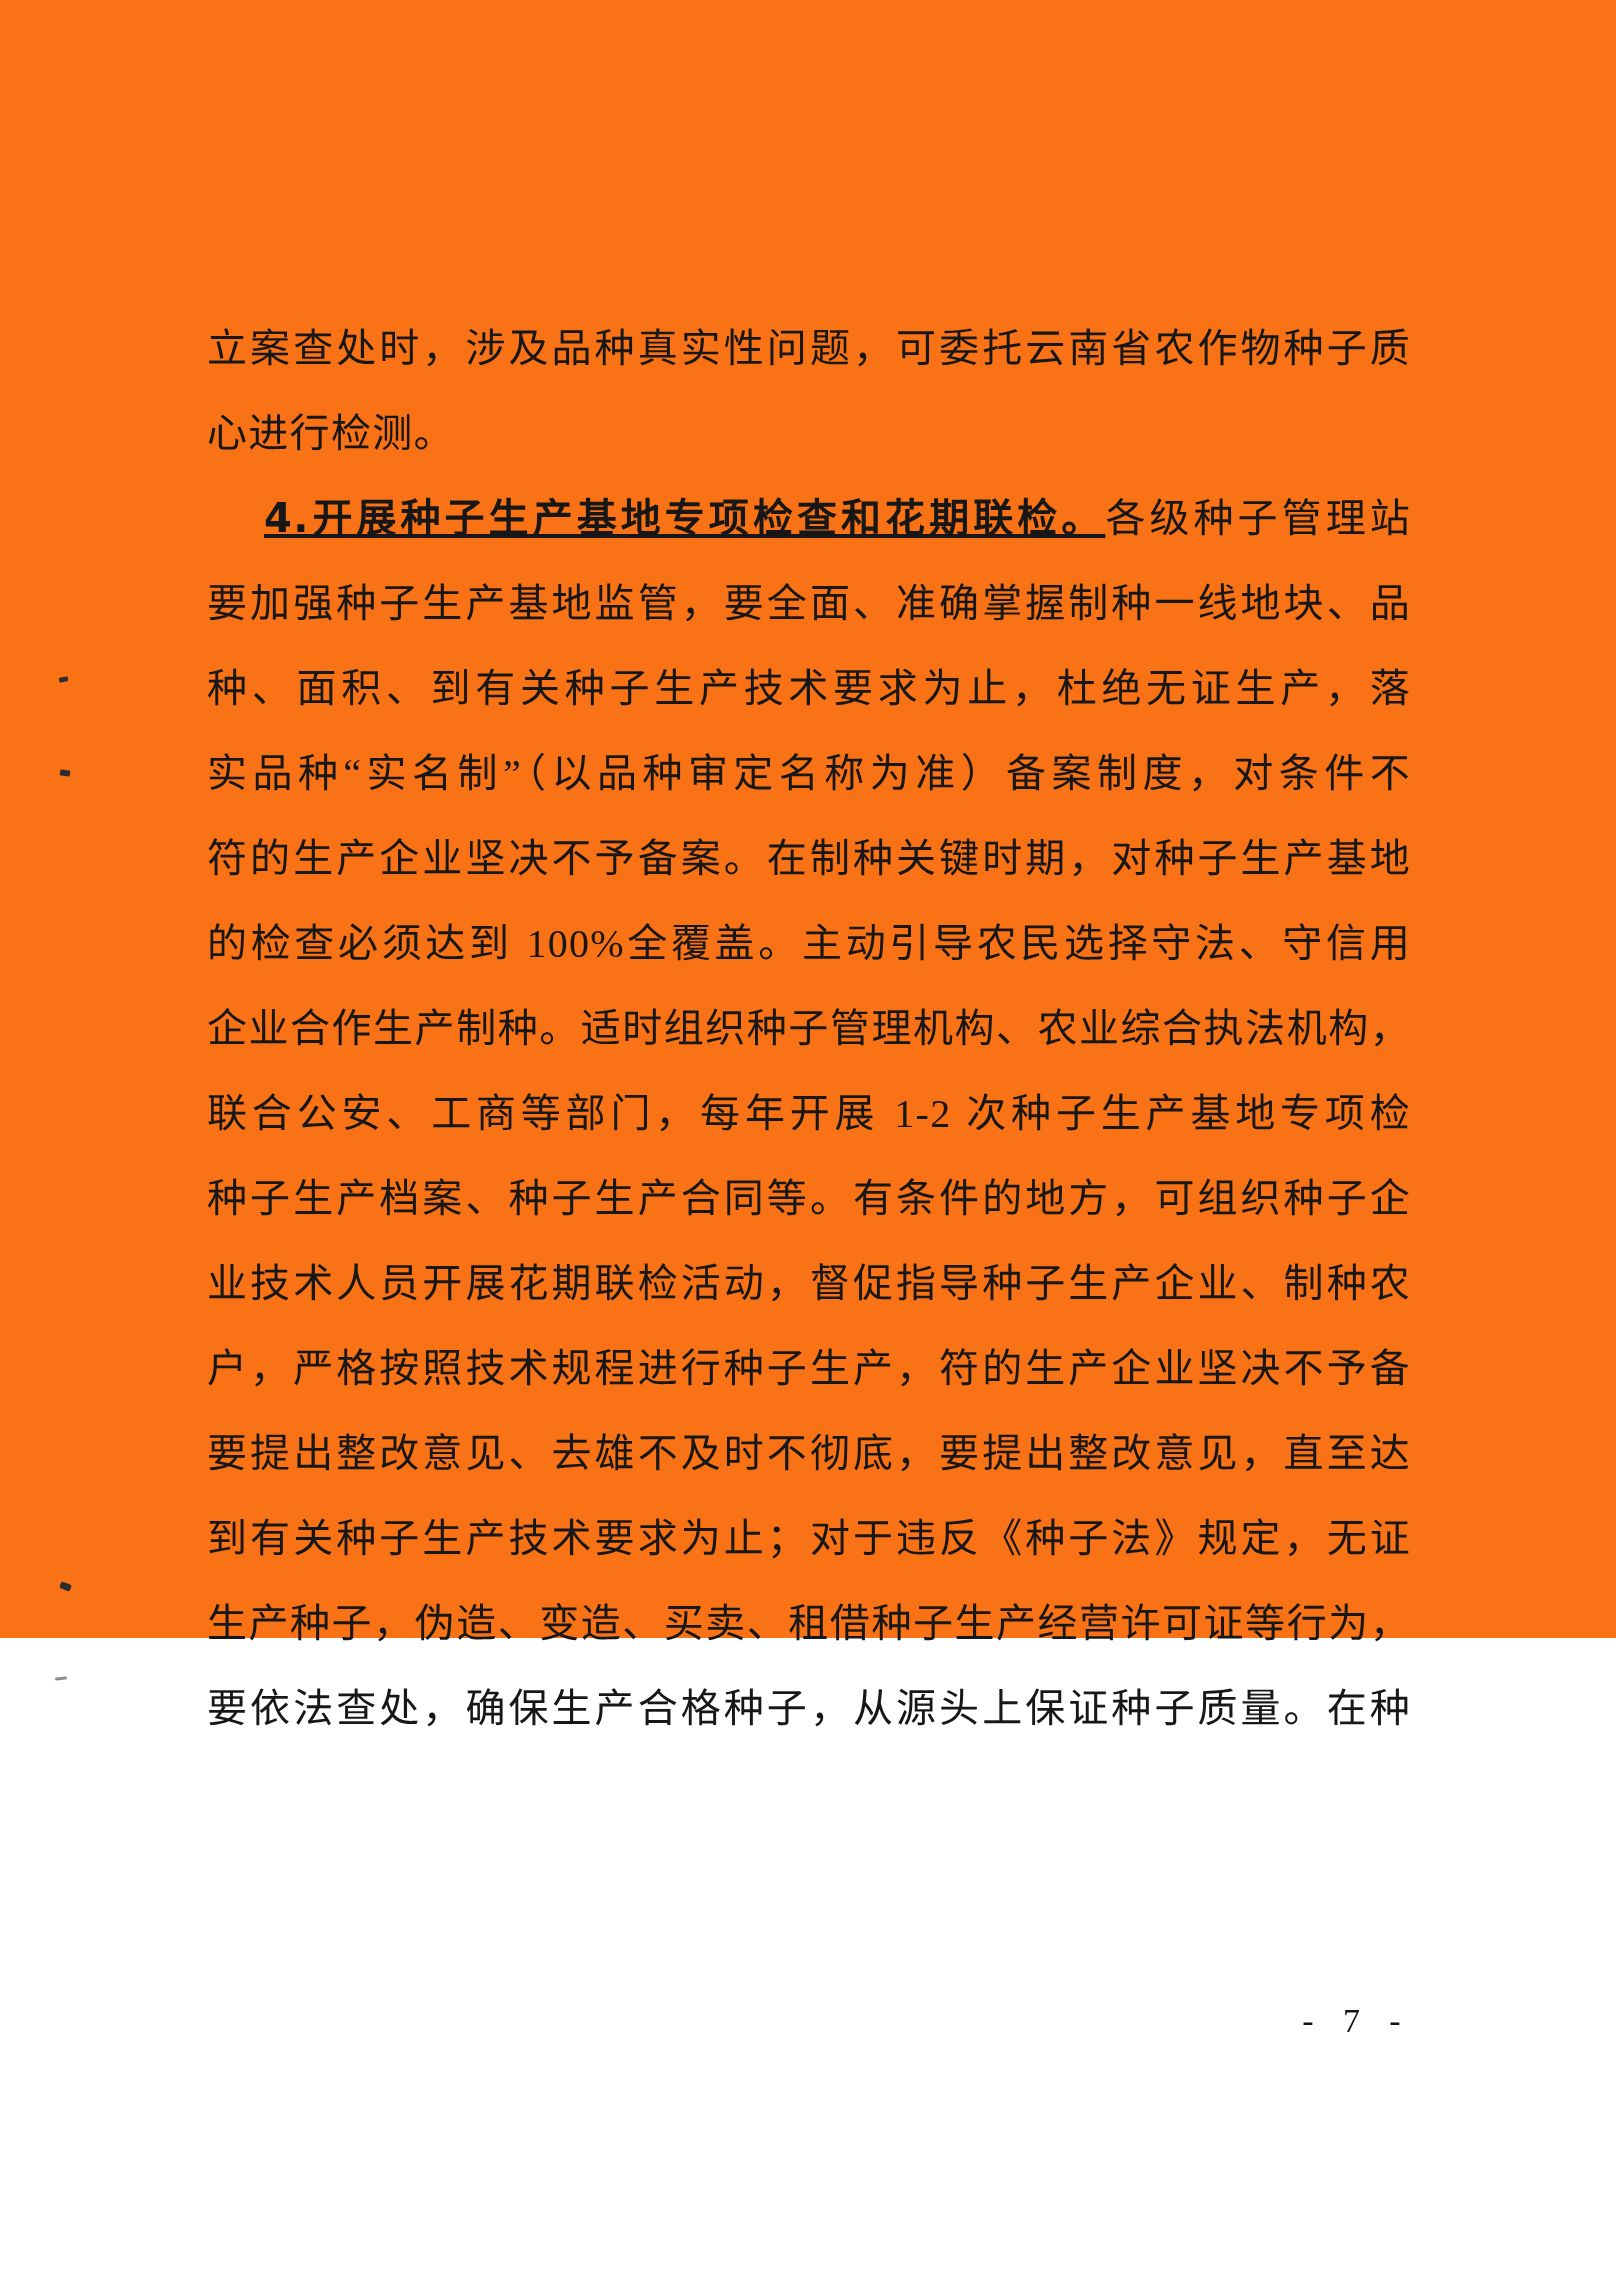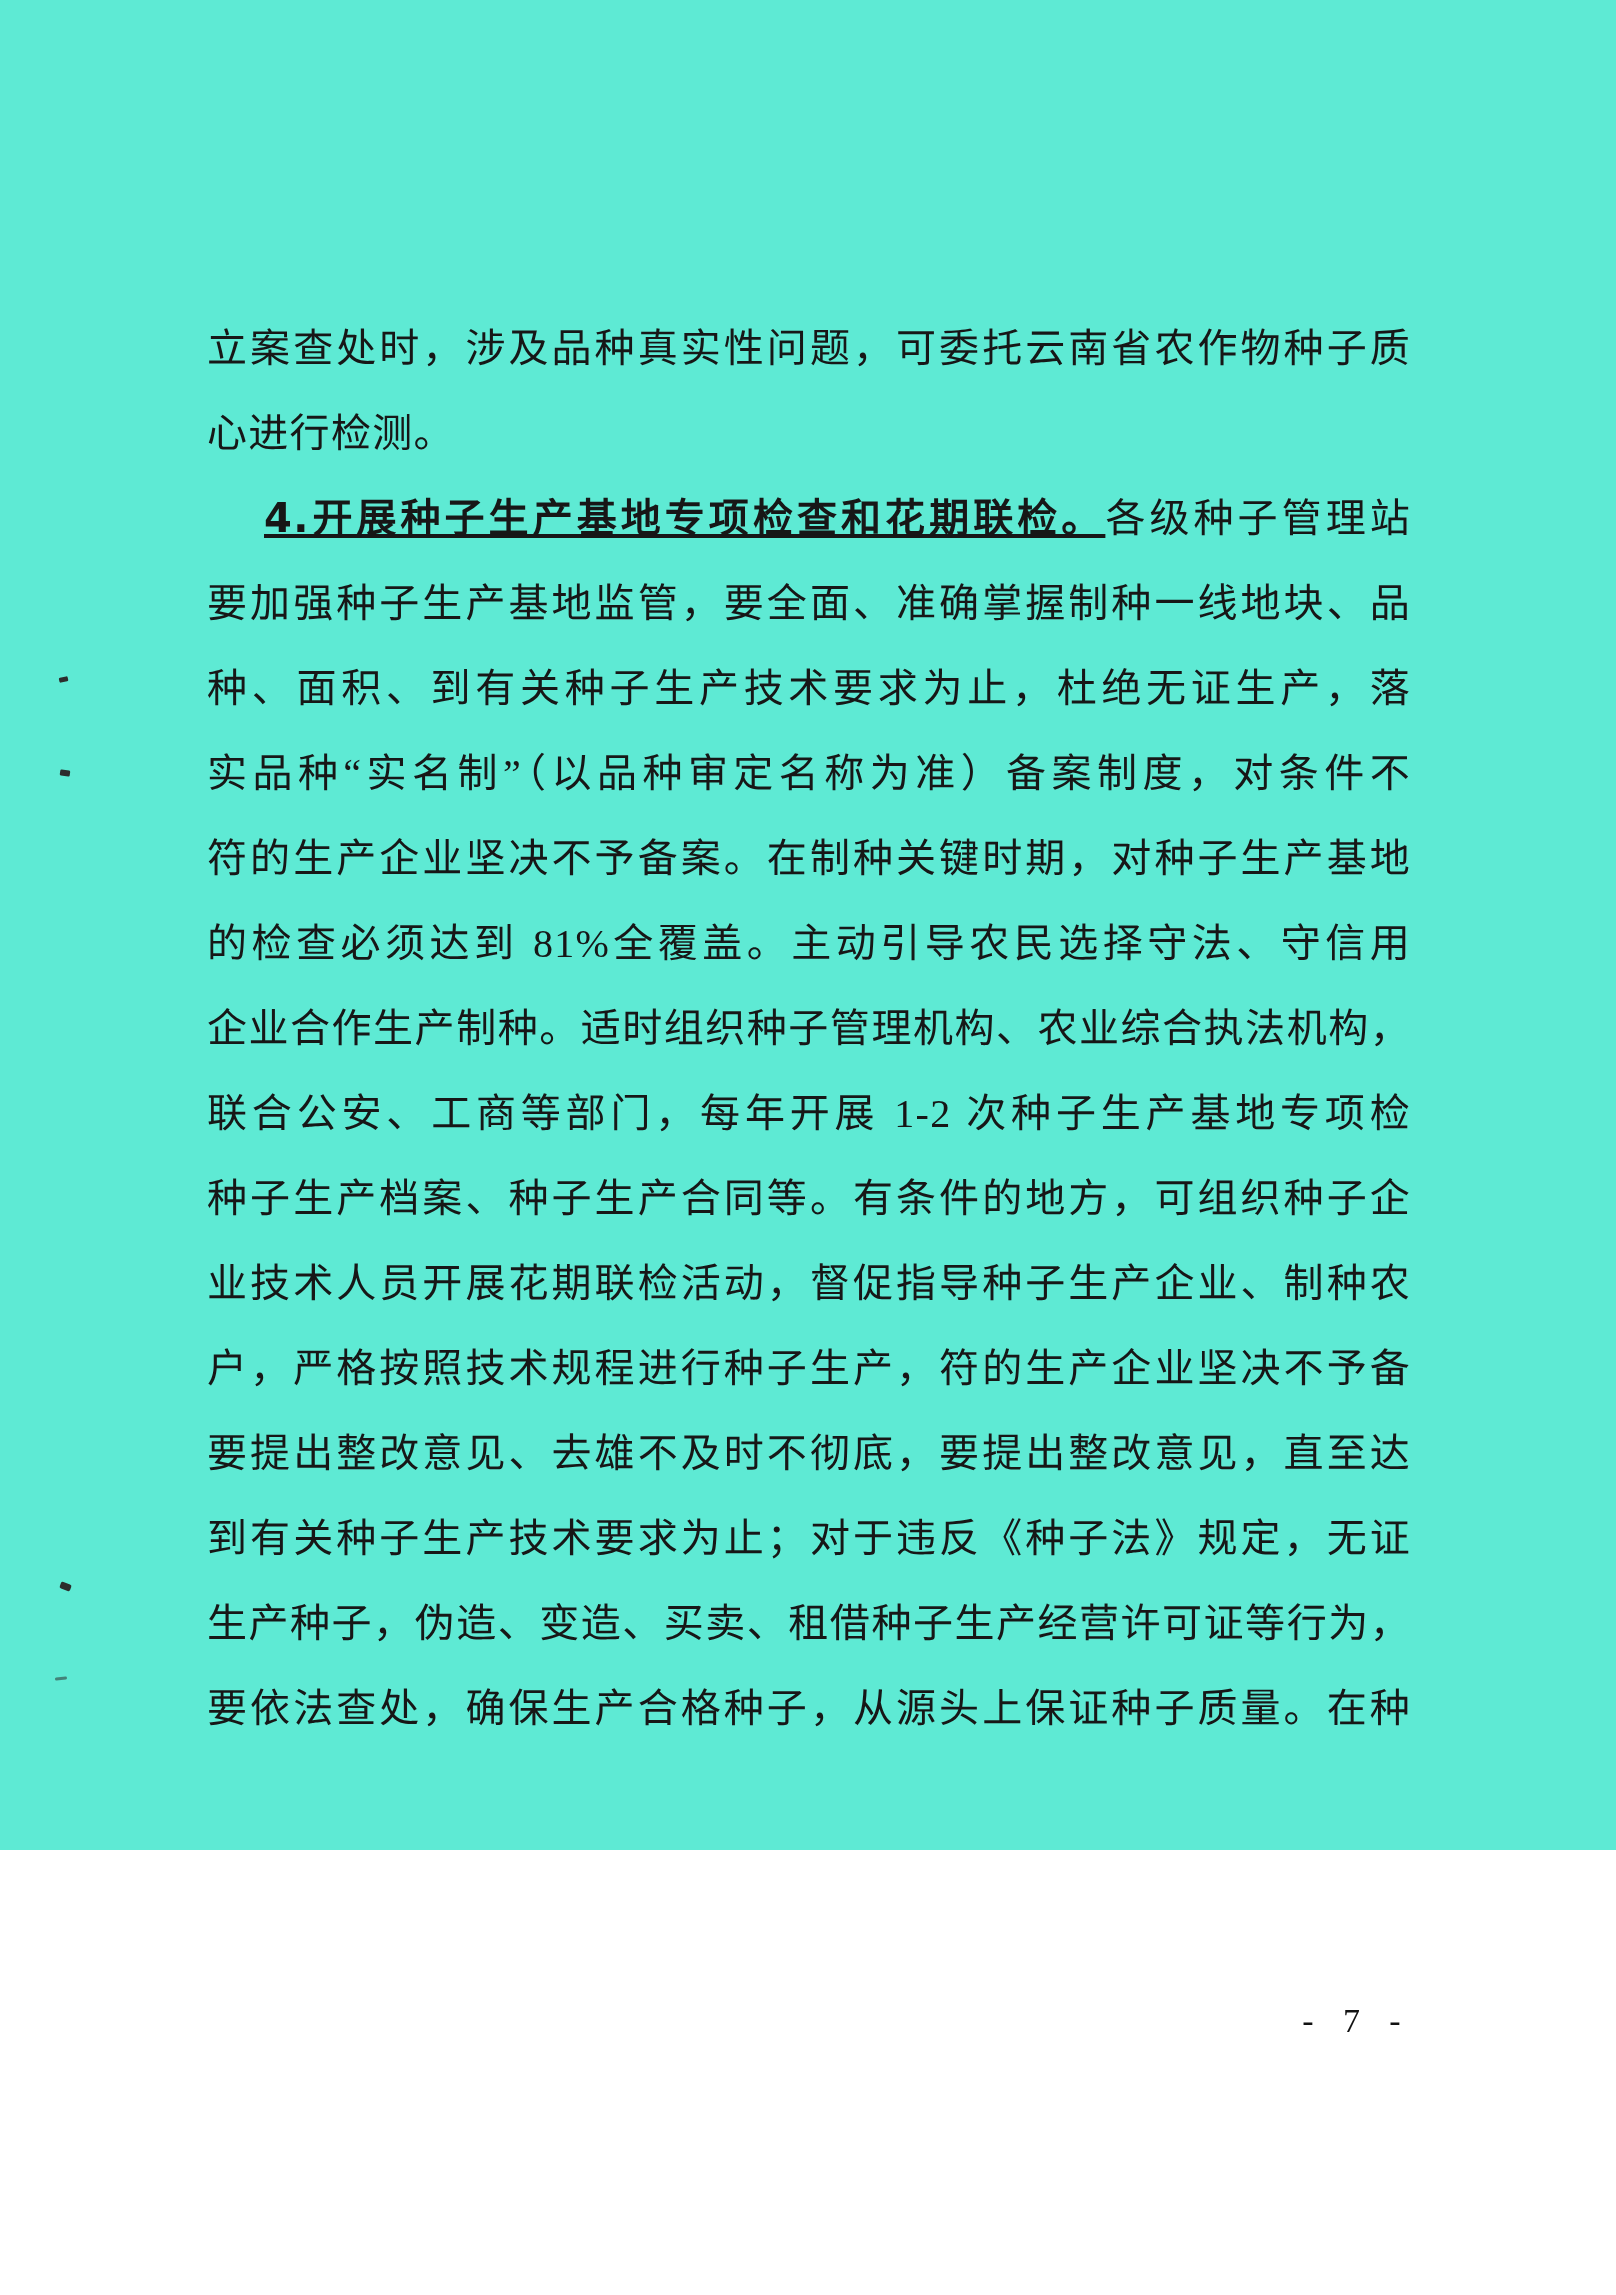--- a/index.html
+++ b/index.html
@@ -8,22 +8,22 @@
     background: #ffffff;
   }
   body {
     width: 1616px;
     height: 2295px;
     overflow: hidden;
   }
   .page {
     position: relative;
     width: 1616px;
-    height: 1850px;
-    background: #5eead4;
+    height: 1638px;
+    background: #f97316;
     color: #171717;
     font-family: "Liberation Serif", "DejaVu Serif", serif;
   }
   
   .textblock {
     position: absolute;
     left: 207px;
     top: 306px;
     width: 1204px;
   }
@@ -86,21 +86,21 @@
 
     <div class="line">立案查处时，涉及品种真实性问题，可委托云南省农作物种子质</div>
     <div class="line para-end">心进行检测。</div>
 
     <div class="line first-indent"><span class="bold-run">4.开展种子生产基地专项检查和花期联检。</span><span>各级种子管理站</span></div>
 
     <div class="line">要加强种子生产基地监管，要全面、准确掌握制种一线地块、品</div>
     <div class="line">种、面积、到有关种子生产技术要求为止，杜绝无证生产，落</div>
     <div class="line">实品种“实名制”（以品种审定名称为准）备案制度，对条件不</div>
     <div class="line">符的生产企业坚决不予备案。在制种关键时期，对种子生产基地</div>
-    <div class="line">的检查必须达到 81%全覆盖。主动引导农民选择守法、守信用</div>
+    <div class="line">的检查必须达到 100%全覆盖。主动引导农民选择守法、守信用</div>
     <div class="line">企业合作生产制种。适时组织种子管理机构、农业综合执法机构，</div>
     <div class="line">联合公安、工商等部门，每年开展 1-2 次种子生产基地专项检</div>
     <div class="line">种子生产档案、种子生产合同等。有条件的地方，可组织种子企</div>
     <div class="line">业技术人员开展花期联检活动，督促指导种子生产企业、制种农</div>
     <div class="line">户，严格按照技术规程进行种子生产，符的生产企业坚决不予备案，</div>
     <div class="line">要提出整改意见、去雄不及时不彻底，要提出整改意见，直至达</div>
     <div class="line">到有关种子生产技术要求为止；对于违反《种子法》规定，无证</div>
     <div class="line">生产种子，伪造、变造、买卖、租借种子生产经营许可证等行为，</div>
     <div class="line">要依法查处，确保生产合格种子，从源头上保证种子质量。在种</div>
 

